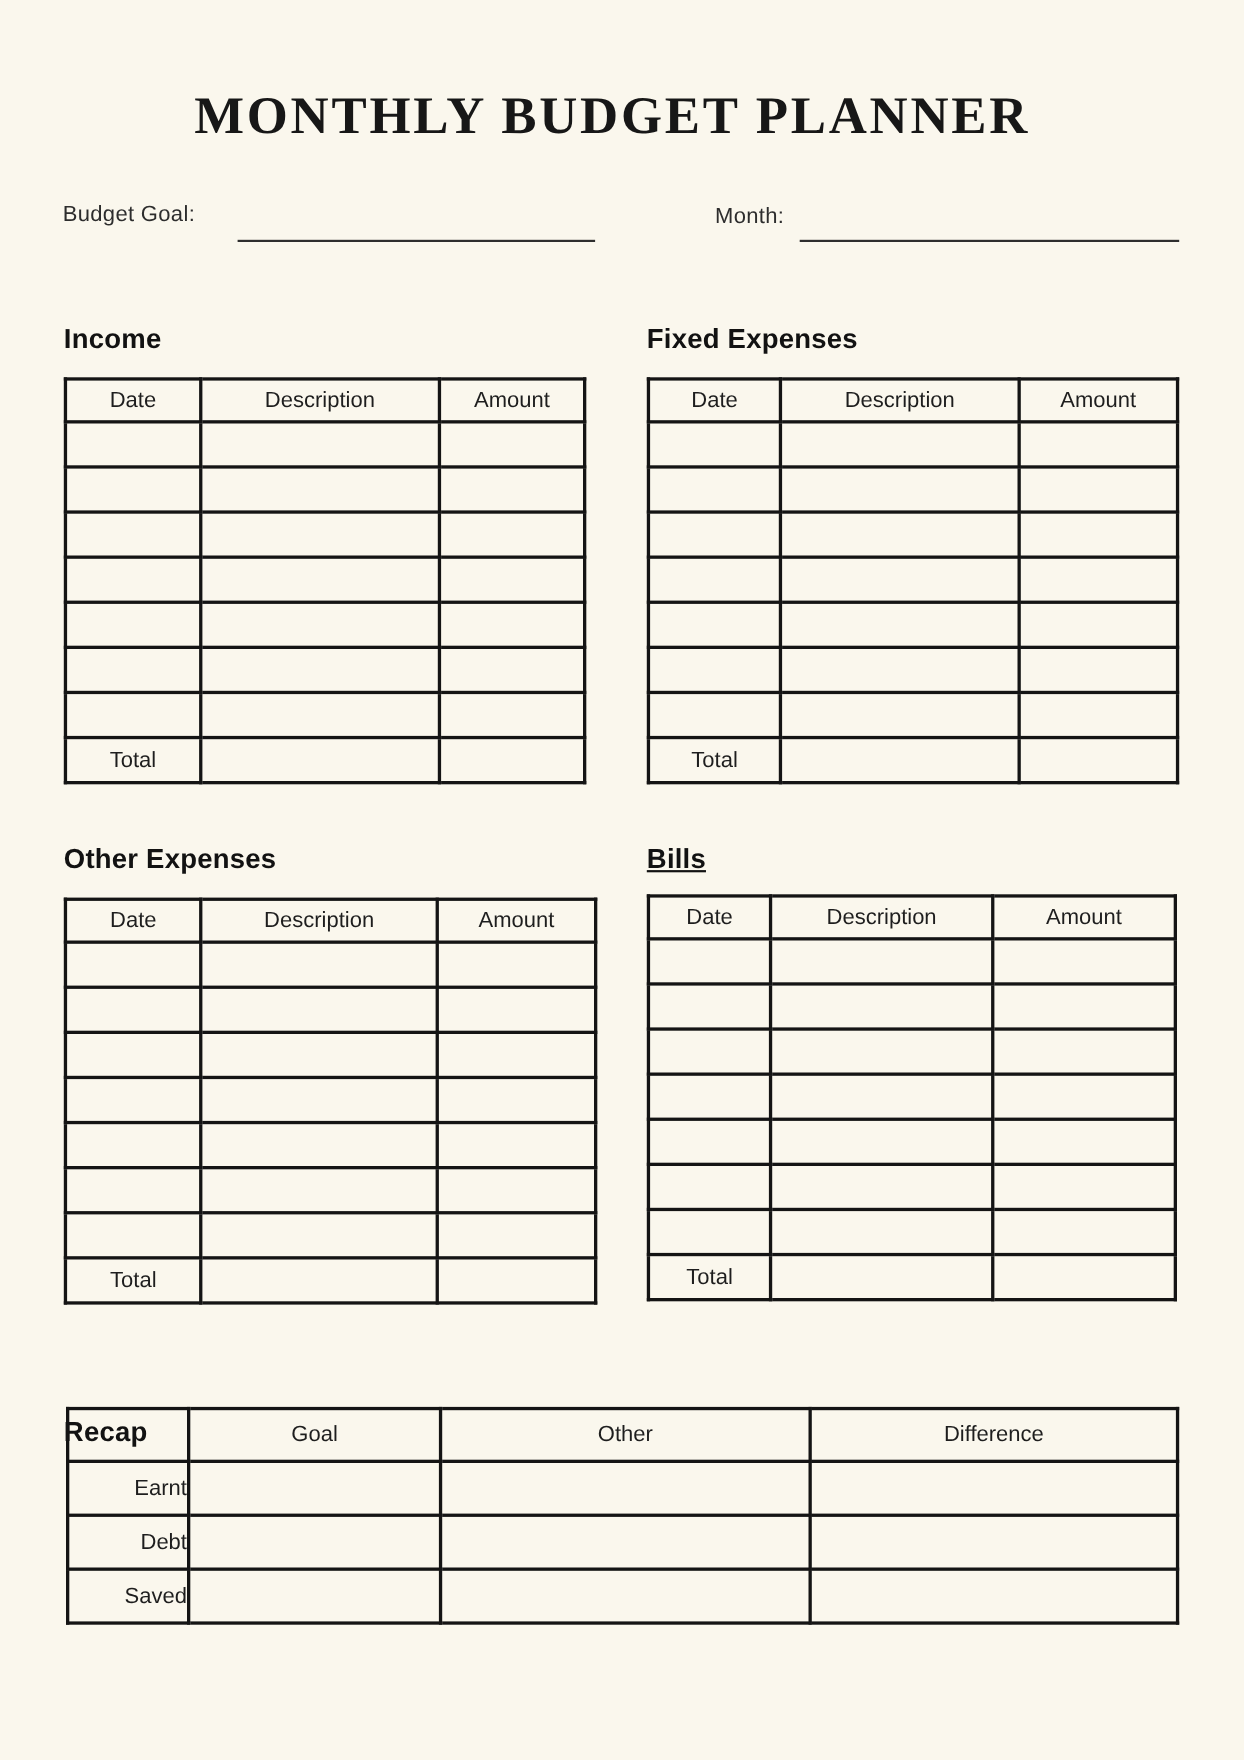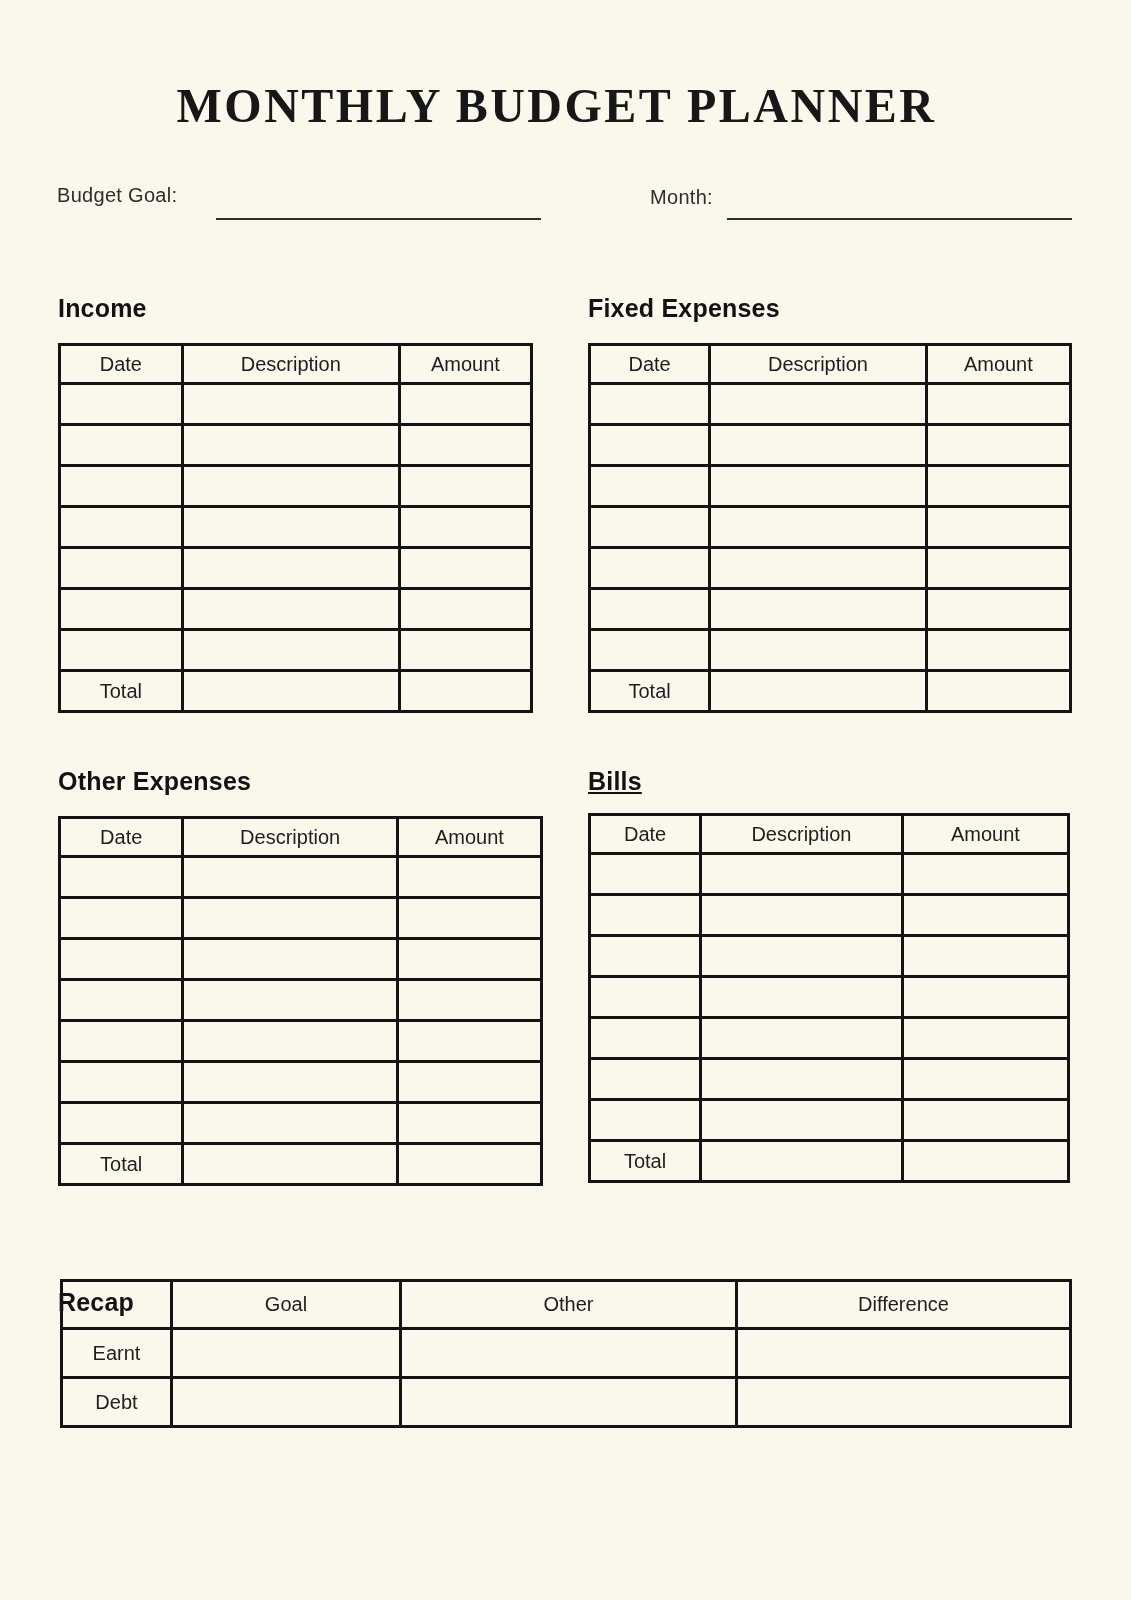--- a/index.html
+++ b/index.html
@@ -52,21 +52,21 @@
     font-weight:400;
     text-align:center;
     vertical-align:middle;
     color:#1e1e1e;
     padding:0;
     overflow:hidden;
   }
   .ledger th { height:39px; }
   .ledger td { height:41px; }
   .recap th { height:48px; }
-  .recap td { height:49px; }
+  .recap td { height:49px;text-align:right; }
 </style>
 </head>
 <body>
 
 <div class="abs page-title">MONTHLY BUDGET PLANNER</div>
 
 <div class="abs field-label" style="left:57px; top:184px;">Budget Goal:</div>
 <div class="abs write-line" style="left:216px; top:218px; width:325px;"></div>
 
 <div class="abs field-label" style="left:650px; top:186px;">Month:</div>
@@ -334,14 +334,20 @@
       <td></td>
       <td></td>
       <td></td>
     </tr>
     <tr>
       <td>Debt</td>
       <td></td>
       <td></td>
       <td></td>
     </tr>
+    <tr>
+      <td>Saved</td>
+      <td></td>
+      <td></td>
+      <td></td>
+    </tr>
   </tbody>
 </table>
 
 </body></html>

